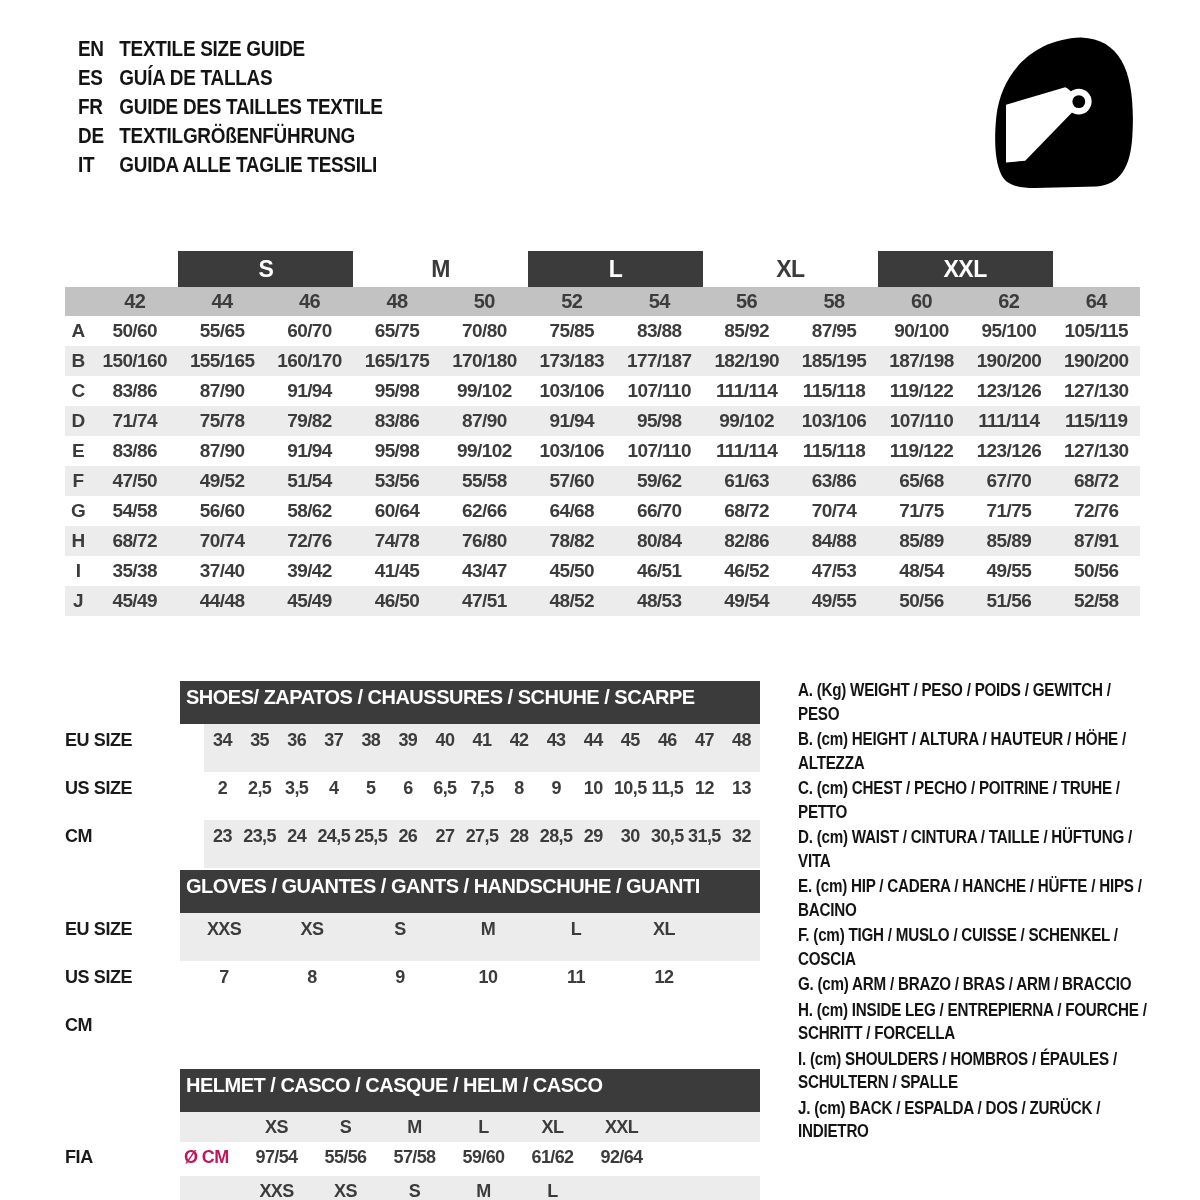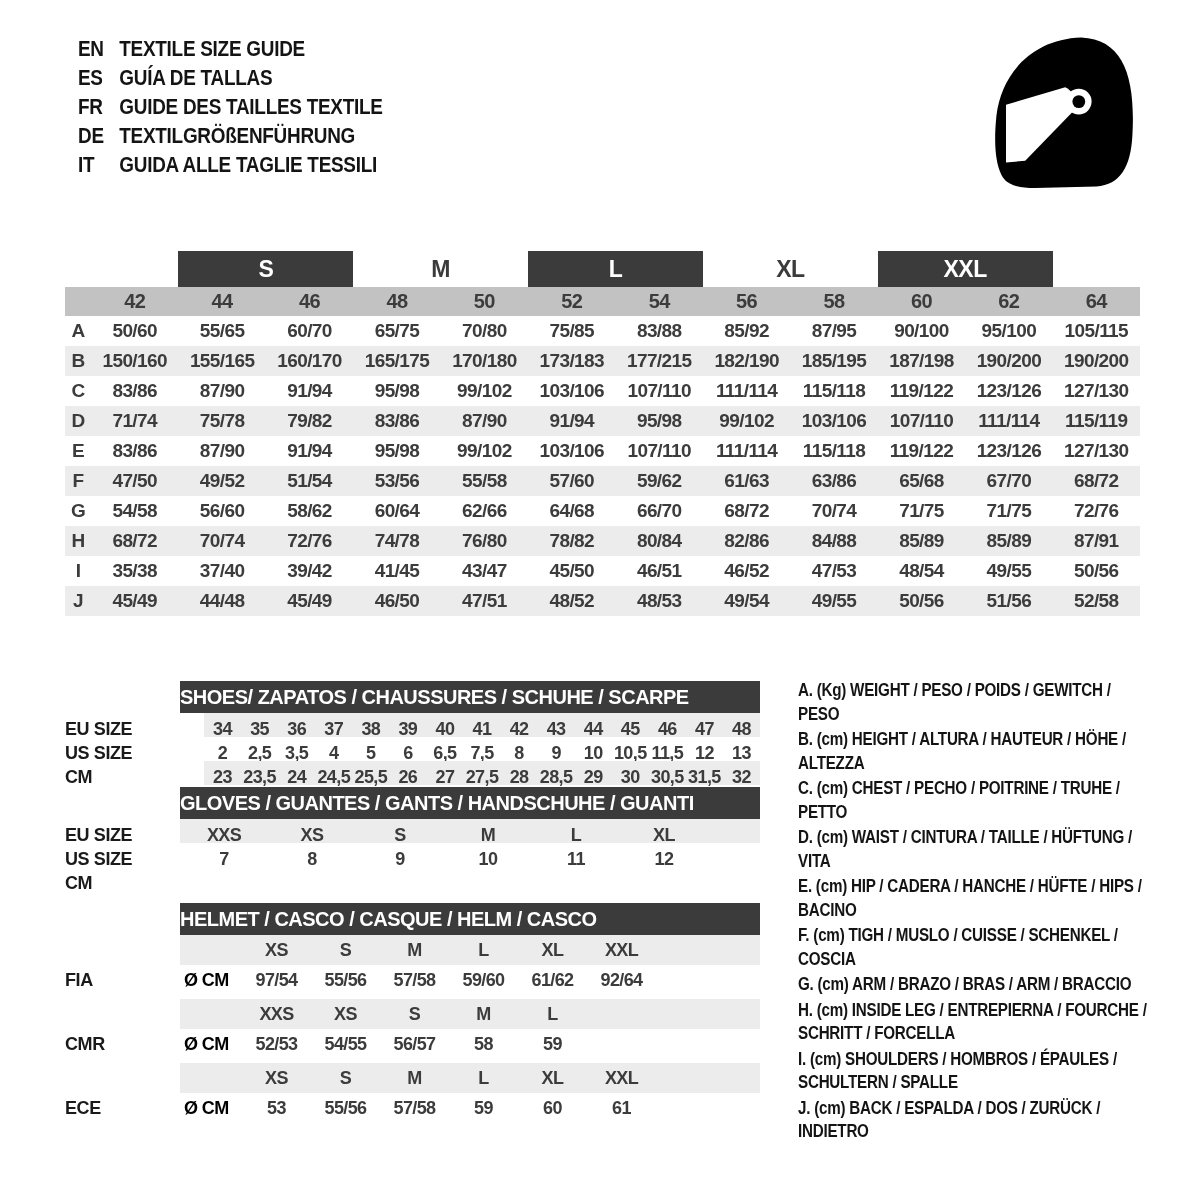--- a/index.html
+++ b/index.html
@@ -35,32 +35,32 @@
   .m-row { height: 30px; }
   .m-row.shaded { background: #ececec; }
   .m-row .cell { line-height: 30px; font-size: 19px; }
   .cell { text-align: center; color: #3c3c3c; letter-spacing: -0.6px; }
   .label-cell { text-align: center; color: #3c3c3c; }
 
   
   .lower { position: absolute; left: 65px; top: 681px; width: 695px; }
   .bar {
     margin-left: 115px; background: #3b3b3b; color: #fff;
-    font-size: 20px; line-height: 33px; height: 32px;
-    padding-left: 0; letter-spacing: -0.5px; white-space: nowrap;
+    font-size: 20px; line-height: 33px; height: 43px;
+    padding-left: 6px; letter-spacing: -0.5px; white-space: nowrap;
   }
-  .lrow { display: flex; height: 24px; }
+  .lrow { display: flex; height: 48px; }
   .lrow .llabel { width: 115px; flex: 0 0 115px; font-size: 18px; line-height: 32px; letter-spacing: -0.4px; color: #1a1a1a; }
   .lrow .band { flex: 1; display: grid; }
   .band.shaded { background: #ececec; }
   .band .cell { line-height: 32px; font-size: 18px; }
   .band-shoes { grid-template-columns: repeat(15, 1fr); margin-left: 24px; }
   .band-gloves { grid-template-columns: repeat(6, 88px) 1fr; }
   .band-helmet { grid-template-columns: 62px repeat(6, 69px) 1fr; }
-  .band .unit-cell { text-align: left; padding-left: 4px; color: #000000; }
+  .band .unit-cell { text-align: left; padding-left: 4px; color: #be185d; }
   .gap2 { height: 2px; } .gap4 { height: 4px; } .gap12 { height: 12px; }
   .helmet-rows .lrow { height: 30px; }
   .helmet-rows .band .cell, .helmet-rows .llabel { line-height: 30px; }
 
   
   .legend {
     position: absolute; left: 798px; top: 678px; width: 440px;
     transform: scaleX(0.80); transform-origin: left top;
     font-size: 19px; line-height: 23.5px; letter-spacing: -0.3px; color: #141414;
   }
@@ -141,21 +141,21 @@
           <div class="cell">105/115</div>
         </div>
         <div class="grid13 m-row shaded">
           <div class="cell label-cell">B</div>
           <div class="cell">150/160</div>
           <div class="cell">155/165</div>
           <div class="cell">160/170</div>
           <div class="cell">165/175</div>
           <div class="cell">170/180</div>
           <div class="cell">173/183</div>
-          <div class="cell">177/215</div>
+          <div class="cell">177/187</div>
           <div class="cell">182/190</div>
           <div class="cell">185/195</div>
           <div class="cell">187/198</div>
           <div class="cell">190/200</div>
           <div class="cell">190/200</div>
         </div>
         <div class="grid13 m-row">
           <div class="cell label-cell">C</div>
           <div class="cell">83/86</div>
           <div class="cell">87/90</div>

